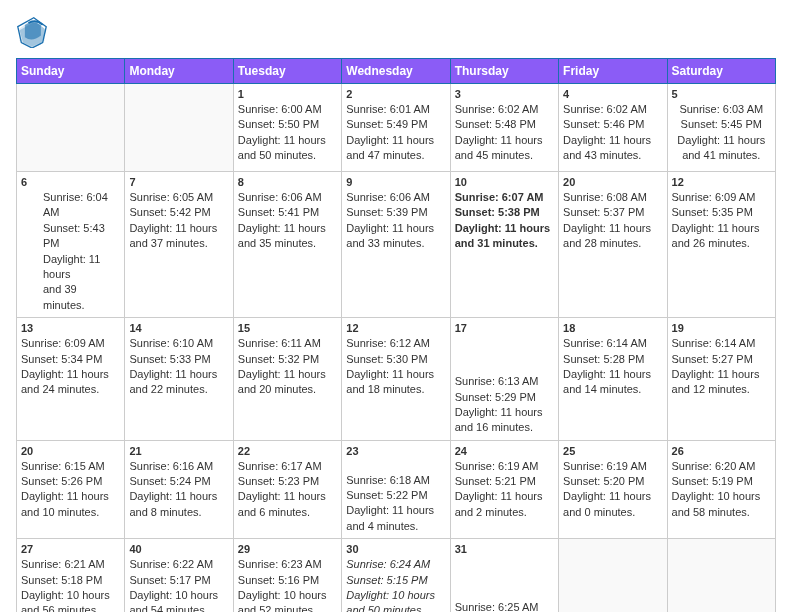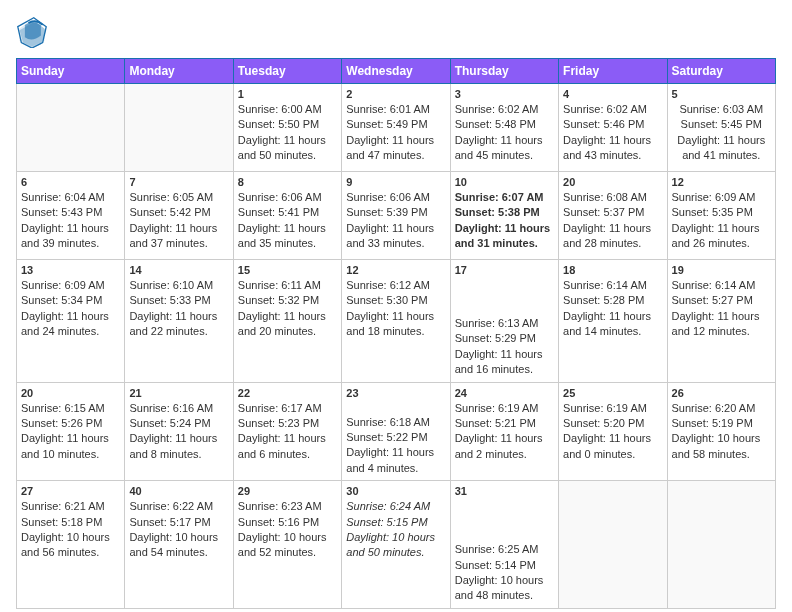--- a/index.html
+++ b/index.html
@@ -165,21 +165,21 @@
             <span class="day-num">5</span>
             <div class="cell-text" style="white-space: pre-line; text-align: center;">Sunrise: 6:03 AM
 Sunset: 5:45 PM
 Daylight: 11 hours
 and 41 minutes.</div>
           </td>
         </tr>
         <tr>
           <td>
             <span class="day-num">6</span>
-            <div class="cell-text" style="white-space: pre-line;">Sunrise: 6:04 AM
+            <div class="cell-text" style="white-space: pre-line; margin-left: 22px;">Sunrise: 6:04 AM
 Sunset: 5:43 PM
 Daylight: 11 hours
 and 39 minutes.</div>
           </td>
           <td>
             <span class="day-num">7</span>
             <div class="cell-text" style="white-space: pre-line;">Sunrise: 6:05 AM
 Sunset: 5:42 PM
 Daylight: 11 hours
 and 37 minutes.</div>

